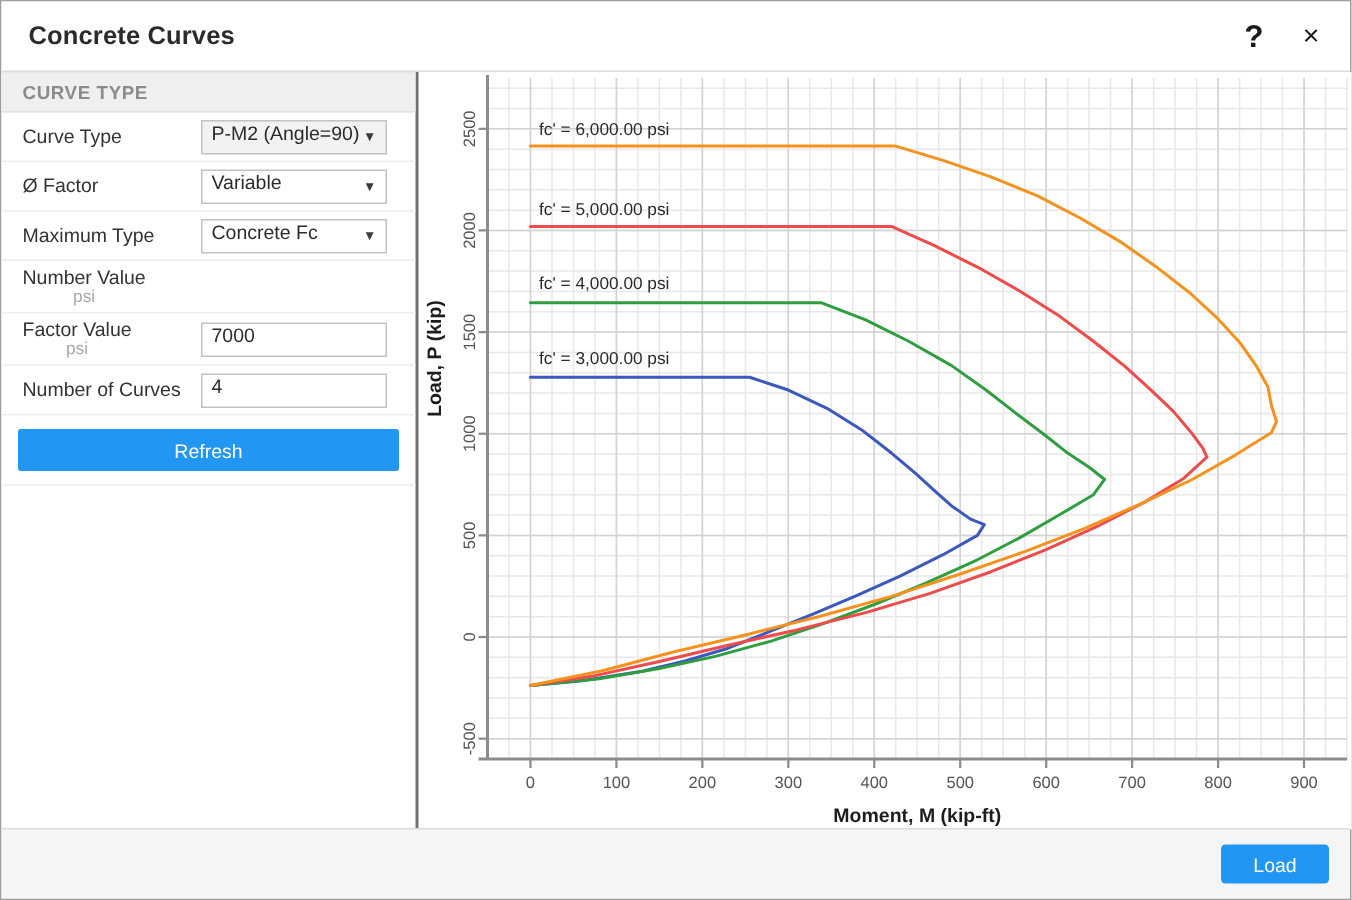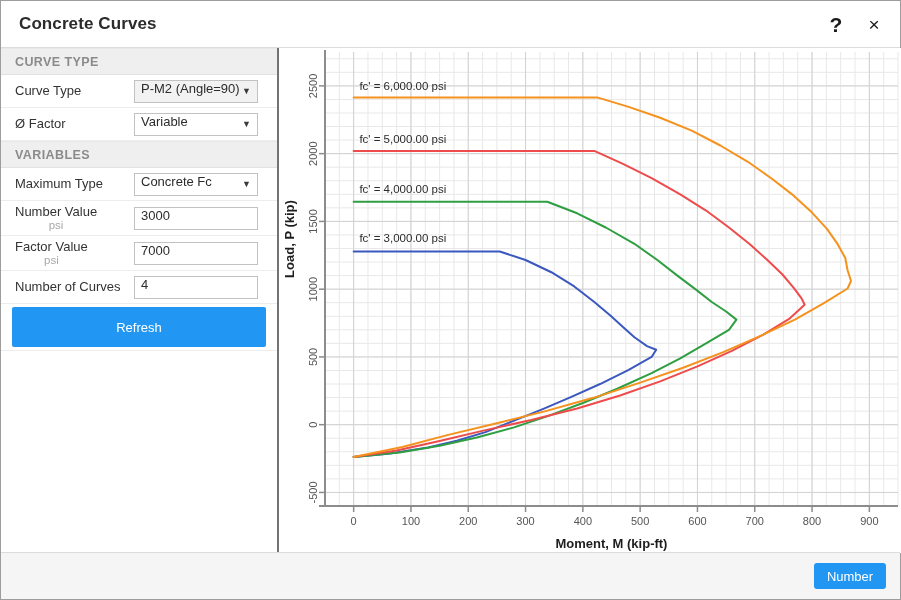--- a/index.html
+++ b/index.html
@@ -58,21 +58,21 @@
     display:flex;align-items:flex-start;padding:0 6px;
   }
   .ctl.dis{background:#f2f2f2;}
   .ctl .caret{
     position:absolute;right:6px;top:50%;transform:translateY(-50%);
     font-size:9px;color:#3a3a3a;
   }
   .ctl .txt{white-space:nowrap;overflow:hidden;}
   .btn-row{height:46px;display:flex;align-items:center;justify-content:center;border-bottom:1px solid #ededed;}
   .refresh{
-    width:254px;height:40px;background:#2196f3;color:#fff;border:none;
+    width:254px;height:28px;background:#2196f3;color:#fff;border:none;
     font-size:13px;font-family:inherit;border-radius:2px;cursor:pointer;
     display:flex;align-items:center;justify-content:center;
   }
 
   
   .chartpane{
     position:absolute;left:279px;top:47px;width:621px;height:505px;
     background:#ffffff;box-sizing:border-box;overflow:hidden;
   }
   .chartpane svg{display:block;}
@@ -113,38 +113,34 @@
     </div>
 
     <div class="row">
       <span class="label">Ø Factor</span>
       <div class="ctl">
         <span class="txt">Variable</span>
         <span class="caret">▼</span>
       </div>
     </div>
 
-    <div class="section-head">VARIABLES</div>
 
     <div class="row">
       <span class="label">Maximum Type</span>
       <div class="ctl">
         <span class="txt">Concrete Fc</span>
         <span class="caret">▼</span>
       </div>
     </div>
 
     <div class="row tall">
       <span class="label">
         <span>Number Value</span>
         <span class="sub">psi</span>
       </span>
-      <div class="ctl">
-        <span class="txt">3000</span>
-      </div>
     </div>
 
     <div class="row tall">
       <span class="label">
         <span>Factor Value</span>
         <span class="sub">psi</span>
       </span>
       <div class="ctl">
         <span class="txt">7000</span>
       </div>
@@ -308,16 +304,16 @@
           <polyline points="73.65,49.39999999999998 317.175,49.39999999999998 348.69,58.8865671641791 380.205,69.72835820895523 411.72,82.60298507462687 440.36999999999995,97.51044776119403 467.87399999999997,113.77313432835825 491.94,130.71343283582092 513.7139999999999,147.6537313432836 532.05,164.59402985074627 546.948,180.85671641791043 557.835,196.44179104477615 565.284,209.99402985074627 567.576,222.19104477611938 571.014,233.0328358208955 567.576,240.4865671641791 543.51,255.39402985074628 514.8599999999999,271.65671641791045 480.48,287.9194029850746 443.23499999999996,304.18208955223884 403.125,319.7671641791045 360.15000000000003,334.67462686567166 314.31,349.5820895522388 265.605,363.13432835820896 216.9,375.3313432835821 168.195,386.85074626865674 122.355,399.0477611940298 73.65,408.9408955223881" fill="none" stroke="#f5921e" stroke-width="2" stroke-linejoin="round" stroke-linecap="round"></polyline>
           <text x="79.38" y="41.94626865671643" font-size="11.5" fill="#2b2b2b" text-anchor="start">fc' = 6,000.00 psi</text>
           <text x="79.38" y="95.47761194029852" font-size="11.5" fill="#2b2b2b" text-anchor="start">fc' = 5,000.00 psi</text>
           <text x="79.38" y="144.94328358208952" font-size="11.5" fill="#2b2b2b" text-anchor="start">fc' = 4,000.00 psi</text>
           <text x="79.38" y="194.40895522388058" font-size="11.5" fill="#2b2b2b" text-anchor="start">fc' = 3,000.00 psi</text>
         </g>
       </svg>
   </div>
 
   <div class="footer">
-    <button class="close-btn">Number</button>
+    <button class="close-btn">Load</button>
   </div>
 
 </div>
 
 </body></html>

